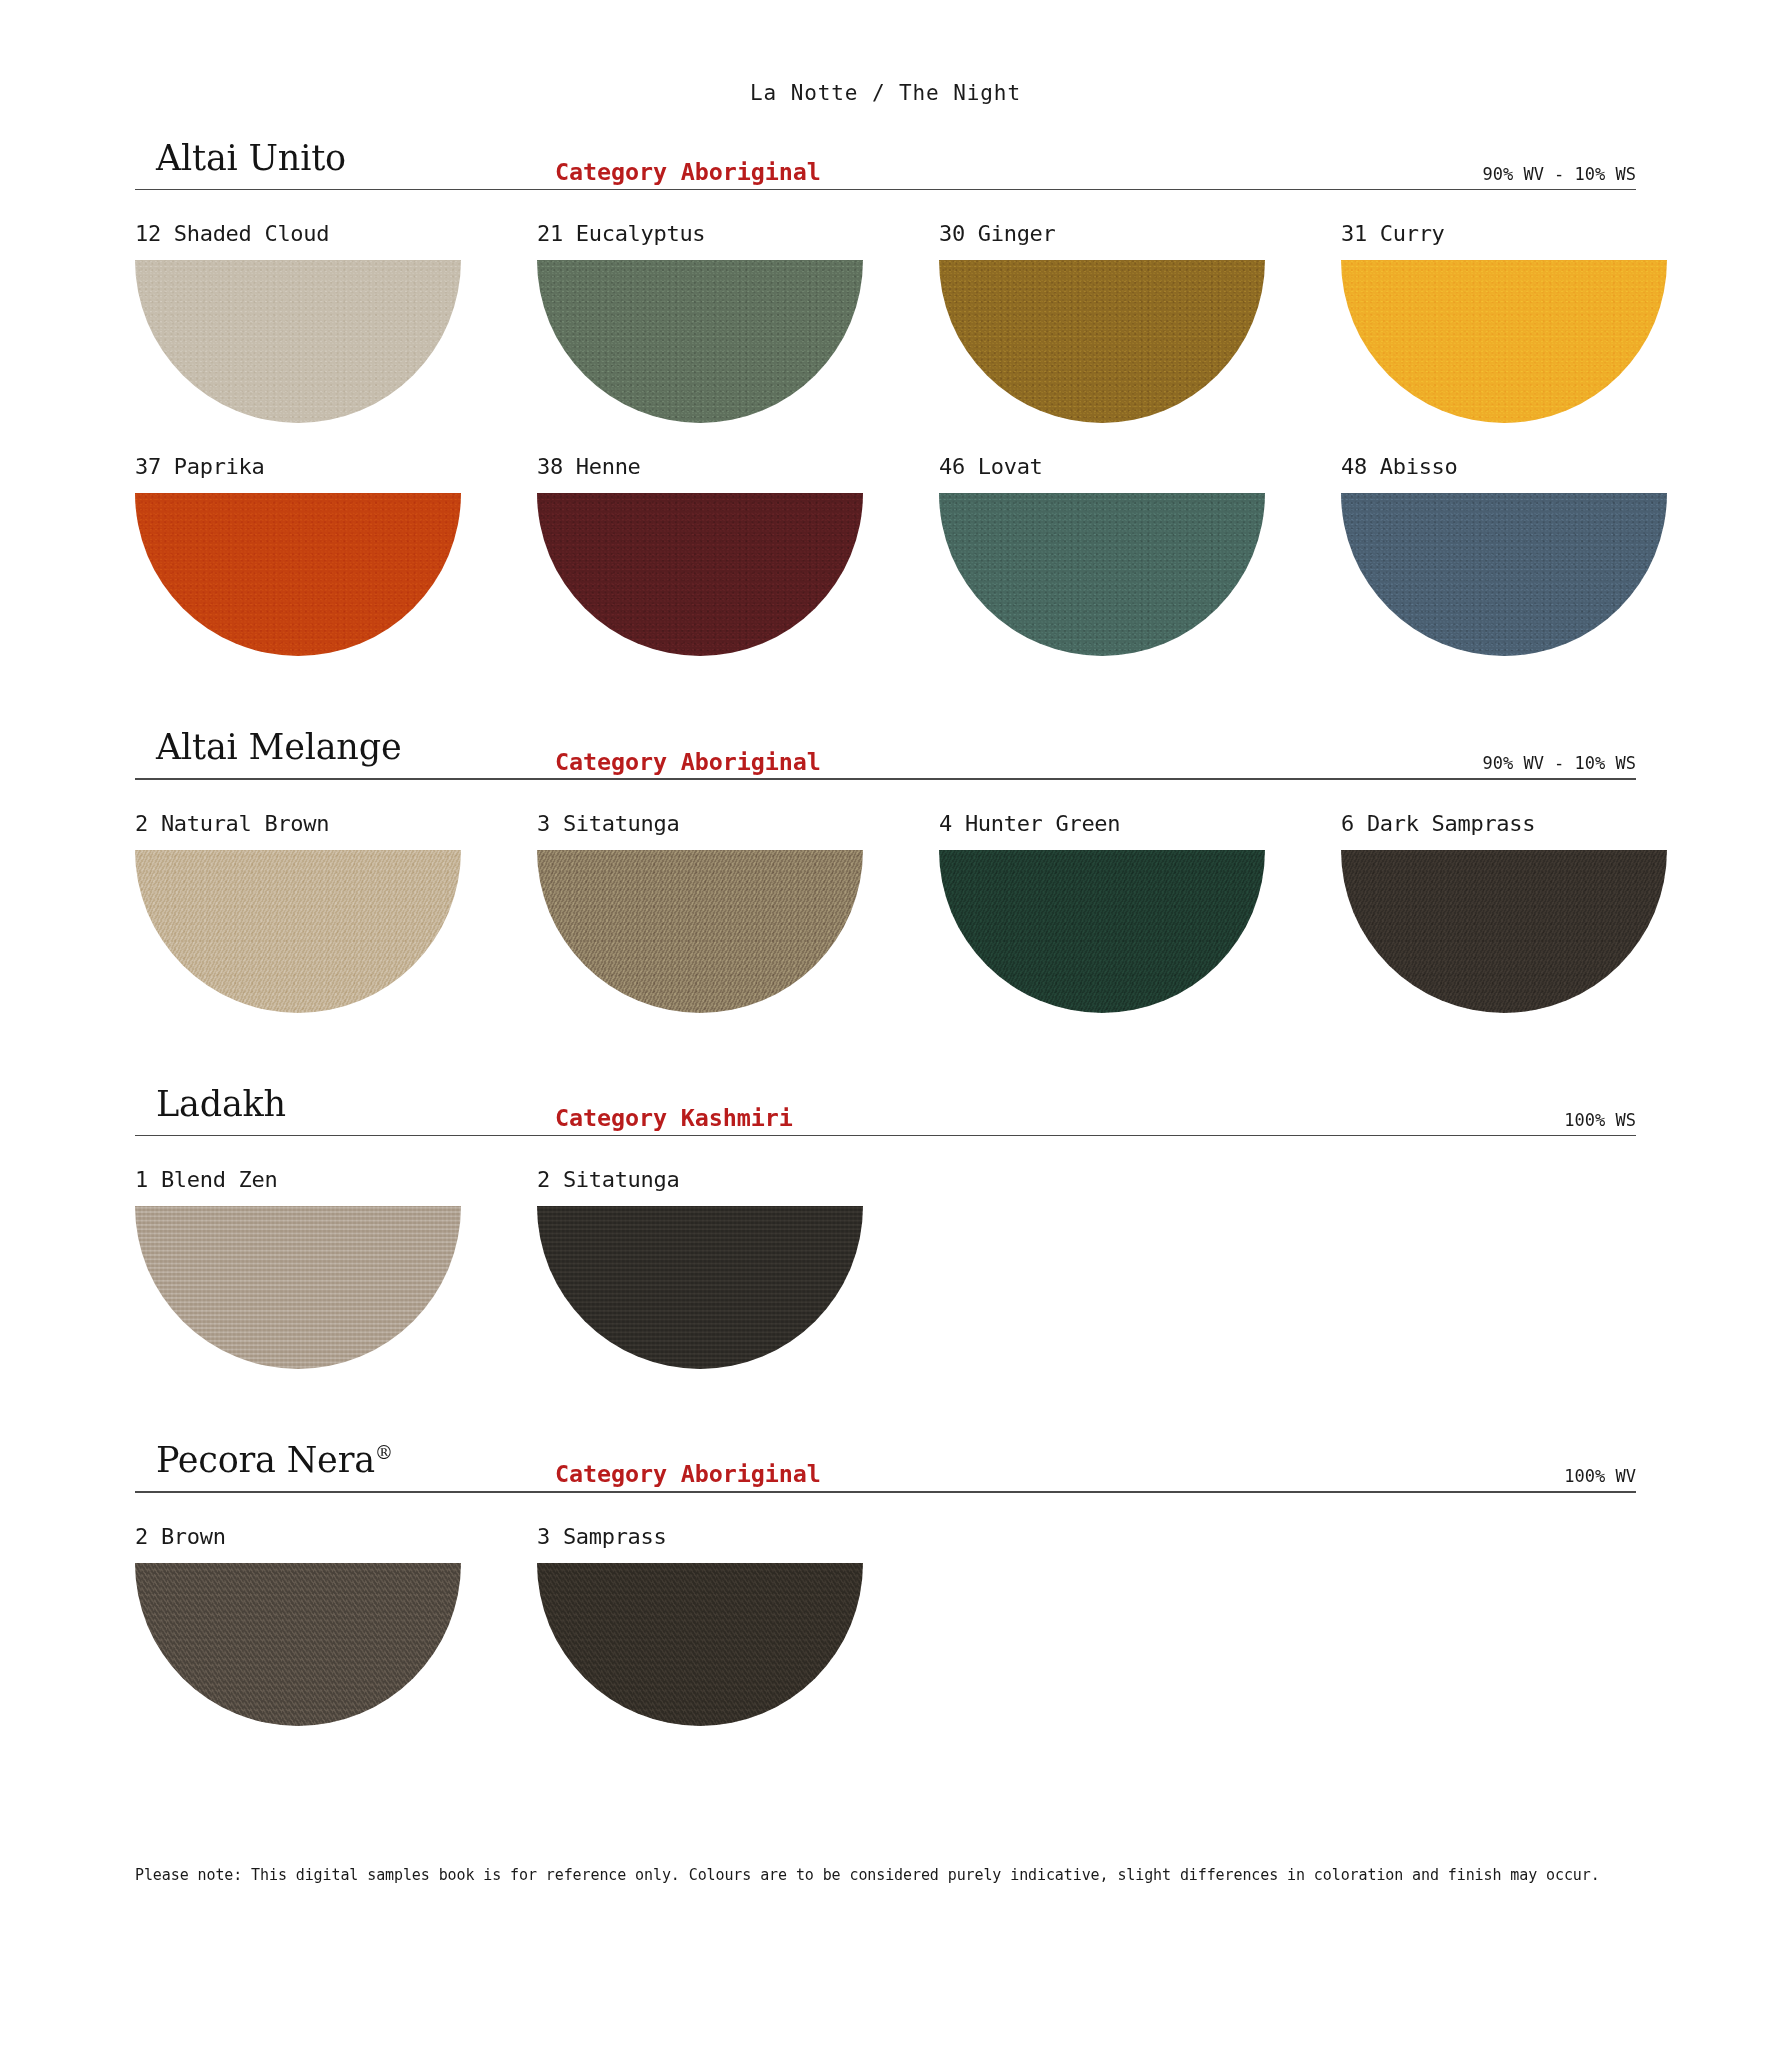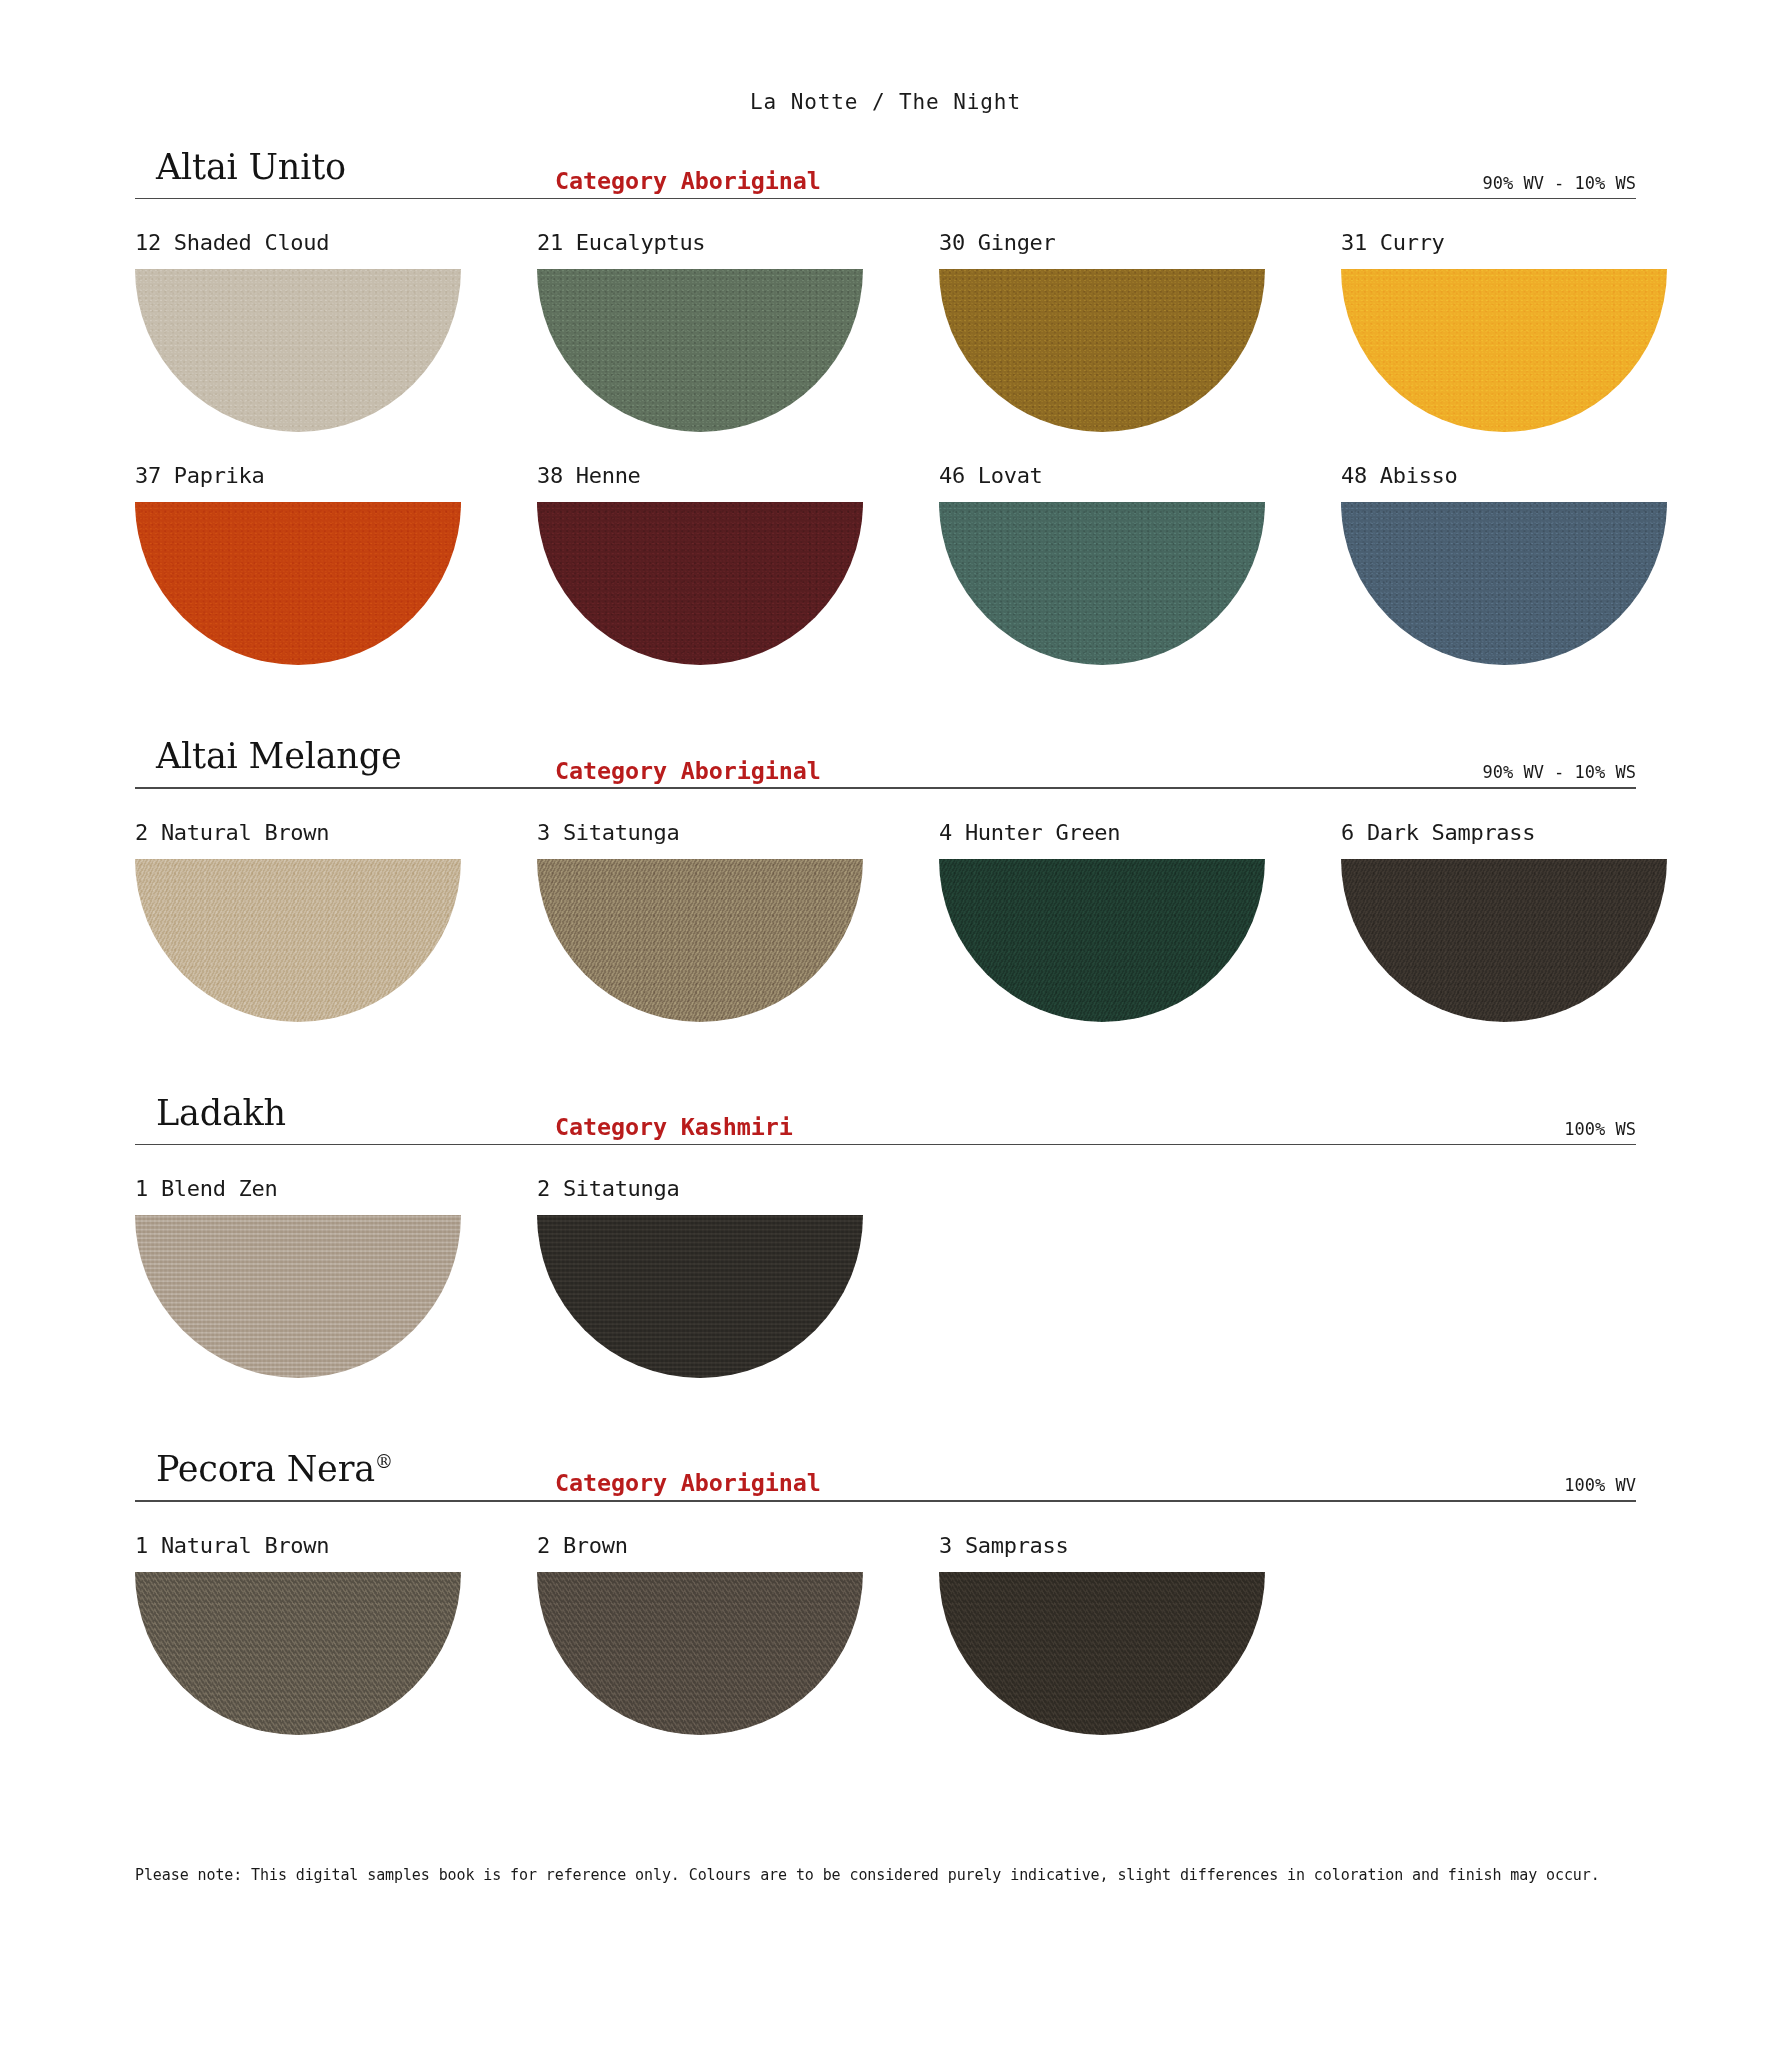--- a/index.html
+++ b/index.html
@@ -12,21 +12,21 @@
     height: 2066px;
     font-family: "DejaVu Sans Mono", "Liberation Mono", monospace;
     color: #1a1a1a;
     position: relative;
     overflow: hidden;
   }
   .page {
     width: 1771px;
     height: 1962px;
     box-sizing: border-box;
-    padding: 13px 135px;
+    padding: 4px 135px;
     position: relative;
   }
 
   
   .doc-header {
     text-align: center;
     padding-top: 77px;
     height: 47px;
   }
   .doc-header .doc-title {
@@ -299,26 +299,20 @@
       </div>
       <div class="section">
         <div class="section-head">
           <div class="section-name"><span>Pecora Nera</span><span class="reg">®</span></div>
           <div class="section-cat">Category Aboriginal</div>
           <div class="section-comp">100% WV</div>
         </div>
         <div class="section-rule" style="background: rgb(74, 74, 74);"></div>
         <div class="swatch-grid">
           <div class="swatch-cell">
-            <div class="swatch-label">1 Natural Brown</div>
-            <div class="swatch-chip" style="background: rgb(107, 99, 85);">
-              <div class="tex tex-twill"></div>
-            </div>
-          </div>
-          <div class="swatch-cell">
             <div class="swatch-label">2 Brown</div>
             <div class="swatch-chip" style="background: rgb(91, 82, 72);">
               <div class="tex tex-twill"></div>
             </div>
           </div>
           <div class="swatch-cell">
             <div class="swatch-label">3 Samprass</div>
             <div class="swatch-chip" style="background: rgb(58, 52, 44);">
               <div class="tex tex-twill"></div>
             </div>

